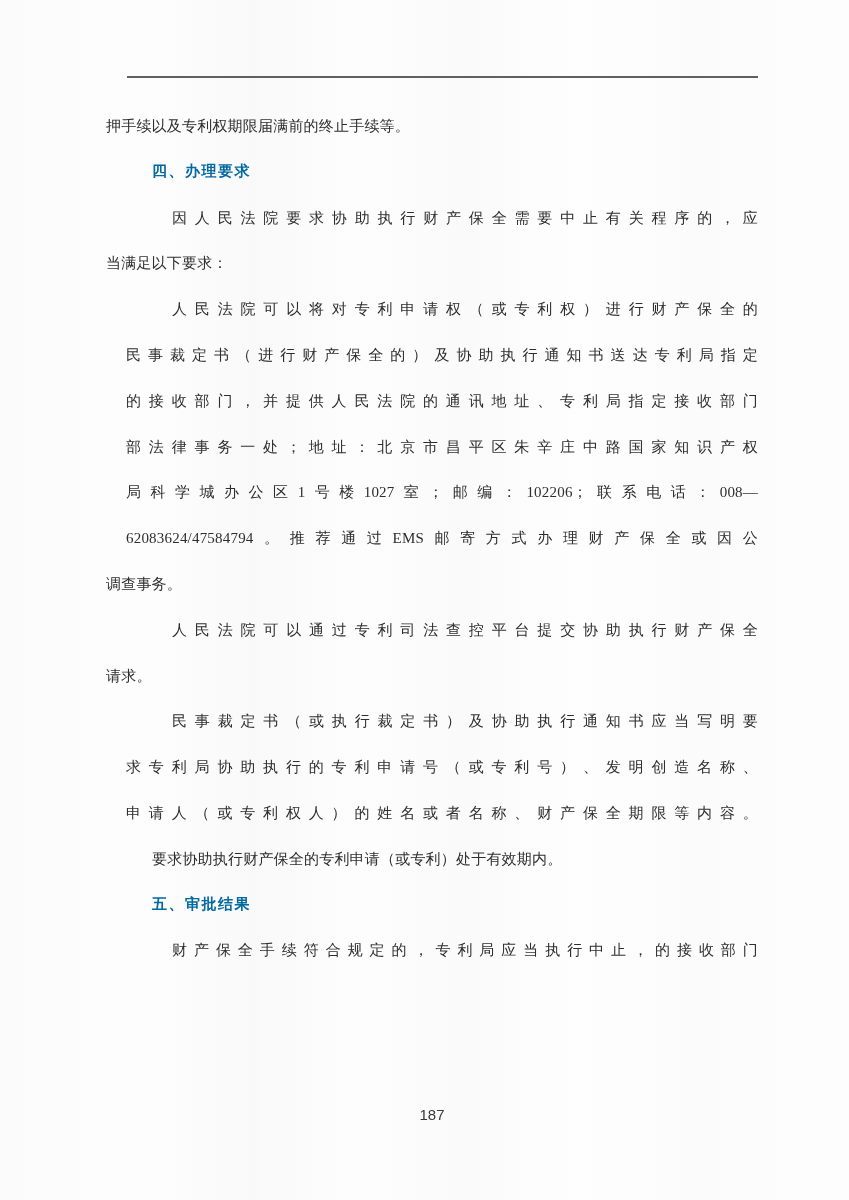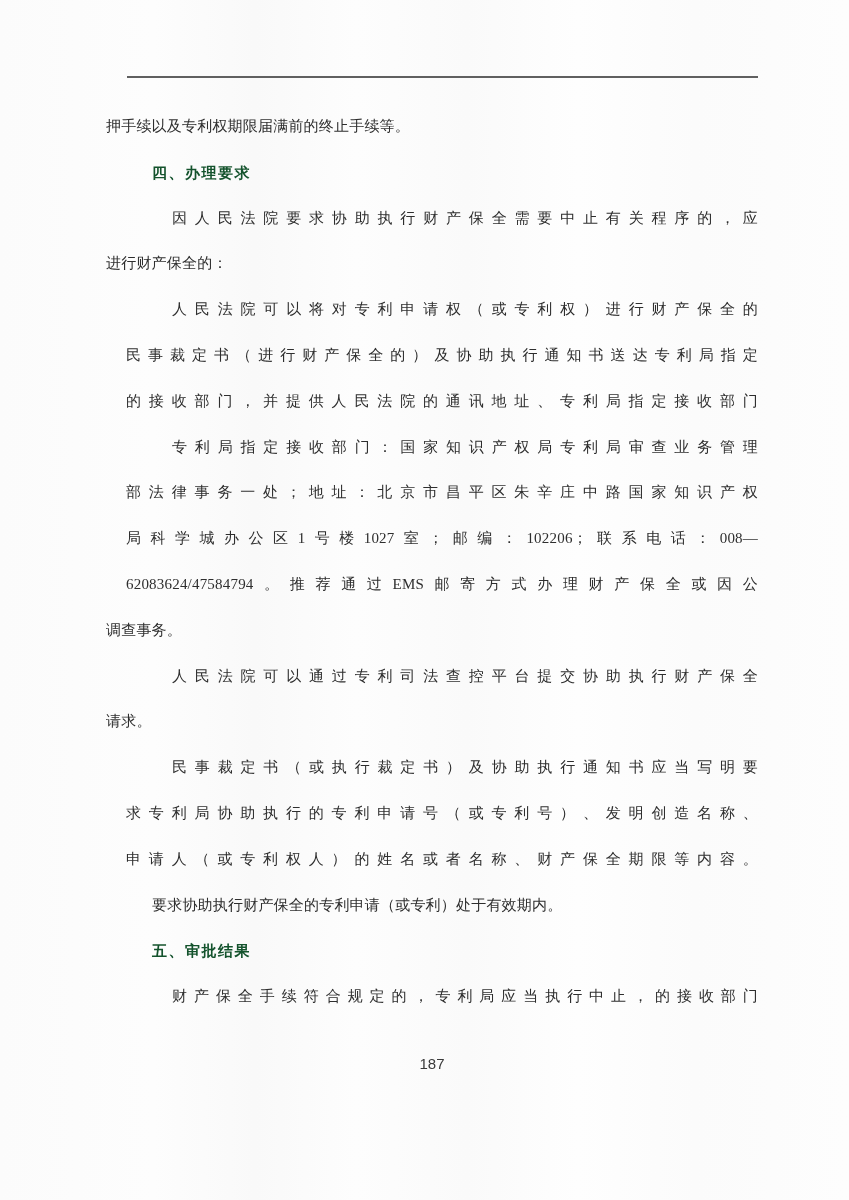--- a/index.html
+++ b/index.html
@@ -34,48 +34,47 @@
   }
   .j {
     white-space: normal;
     text-align: justify;
     text-align-last: justify;
     margin-left: 20px;
   }
   .indent { text-indent: 46px; }
   .heading {
     font-weight: bold;
-    font-family: Liberation Sans, sans-serif;
-    color: #14532d;
+    font-family: Liberation Mono, monospace;
+    color: #0369a1;
     letter-spacing: 1.5px;
   }
   .page-footer {
     position: absolute;
-    left: 106px; top: 1055px;
+    left: 106px; top: 1106px;
     width: 652px;
     text-align: center;
     font-size: 15px;
     color: #3a3a3a;
     font-family: "Liberation Sans", "DejaVu Sans", sans-serif;
   }
 </style>
 </head>
 <body>
 
 <div class="top-rule"></div>
 
 <div class="body-text">
   <div class="ln">押手续以及专利权期限届满前的终止手续等。</div>
   <div class="ln heading indent">四、办理要求</div>
   <div class="ln indent j">因人民法院要求协助执行财产保全需要中止有关程序的，应</div>
-  <div class="ln">进行财产保全的：</div>
+  <div class="ln">当满足以下要求：</div>
   <div class="ln indent j">人民法院可以将对专利申请权（或专利权）进行财产保全的</div>
   <div class="ln j">民事裁定书（进行财产保全的）及协助执行通知书送达专利局指定</div>
   <div class="ln j">的接收部门，并提供人民法院的通讯地址、专利局指定接收部门</div>
-  <div class="ln indent j">专利局指定接收部门：国家知识产权局专利局审查业务管理</div>
   <div class="ln j">部法律事务一处；地址：北京市昌平区朱辛庄中路国家知识产权</div>
   <div class="ln j">局科学城办公区1号楼1027室；邮编：102206；联系电话：008—</div>
   <div class="ln j">62083624/47584794。推荐通过EMS邮寄方式办理财产保全或因公</div>
   <div class="ln">调查事务。</div>
   <div class="ln indent j">人民法院可以通过专利司法查控平台提交协助执行财产保全</div>
   <div class="ln">请求。</div>
   <div class="ln indent j">民事裁定书（或执行裁定书）及协助执行通知书应当写明要</div>
   <div class="ln j">求专利局协助执行的专利申请号（或专利号）、发明创造名称、</div>
   <div class="ln j">申请人（或专利权人）的姓名或者名称、财产保全期限等内容。</div>
   <div class="ln indent">要求协助执行财产保全的专利申请（或专利）处于有效期内。</div>

